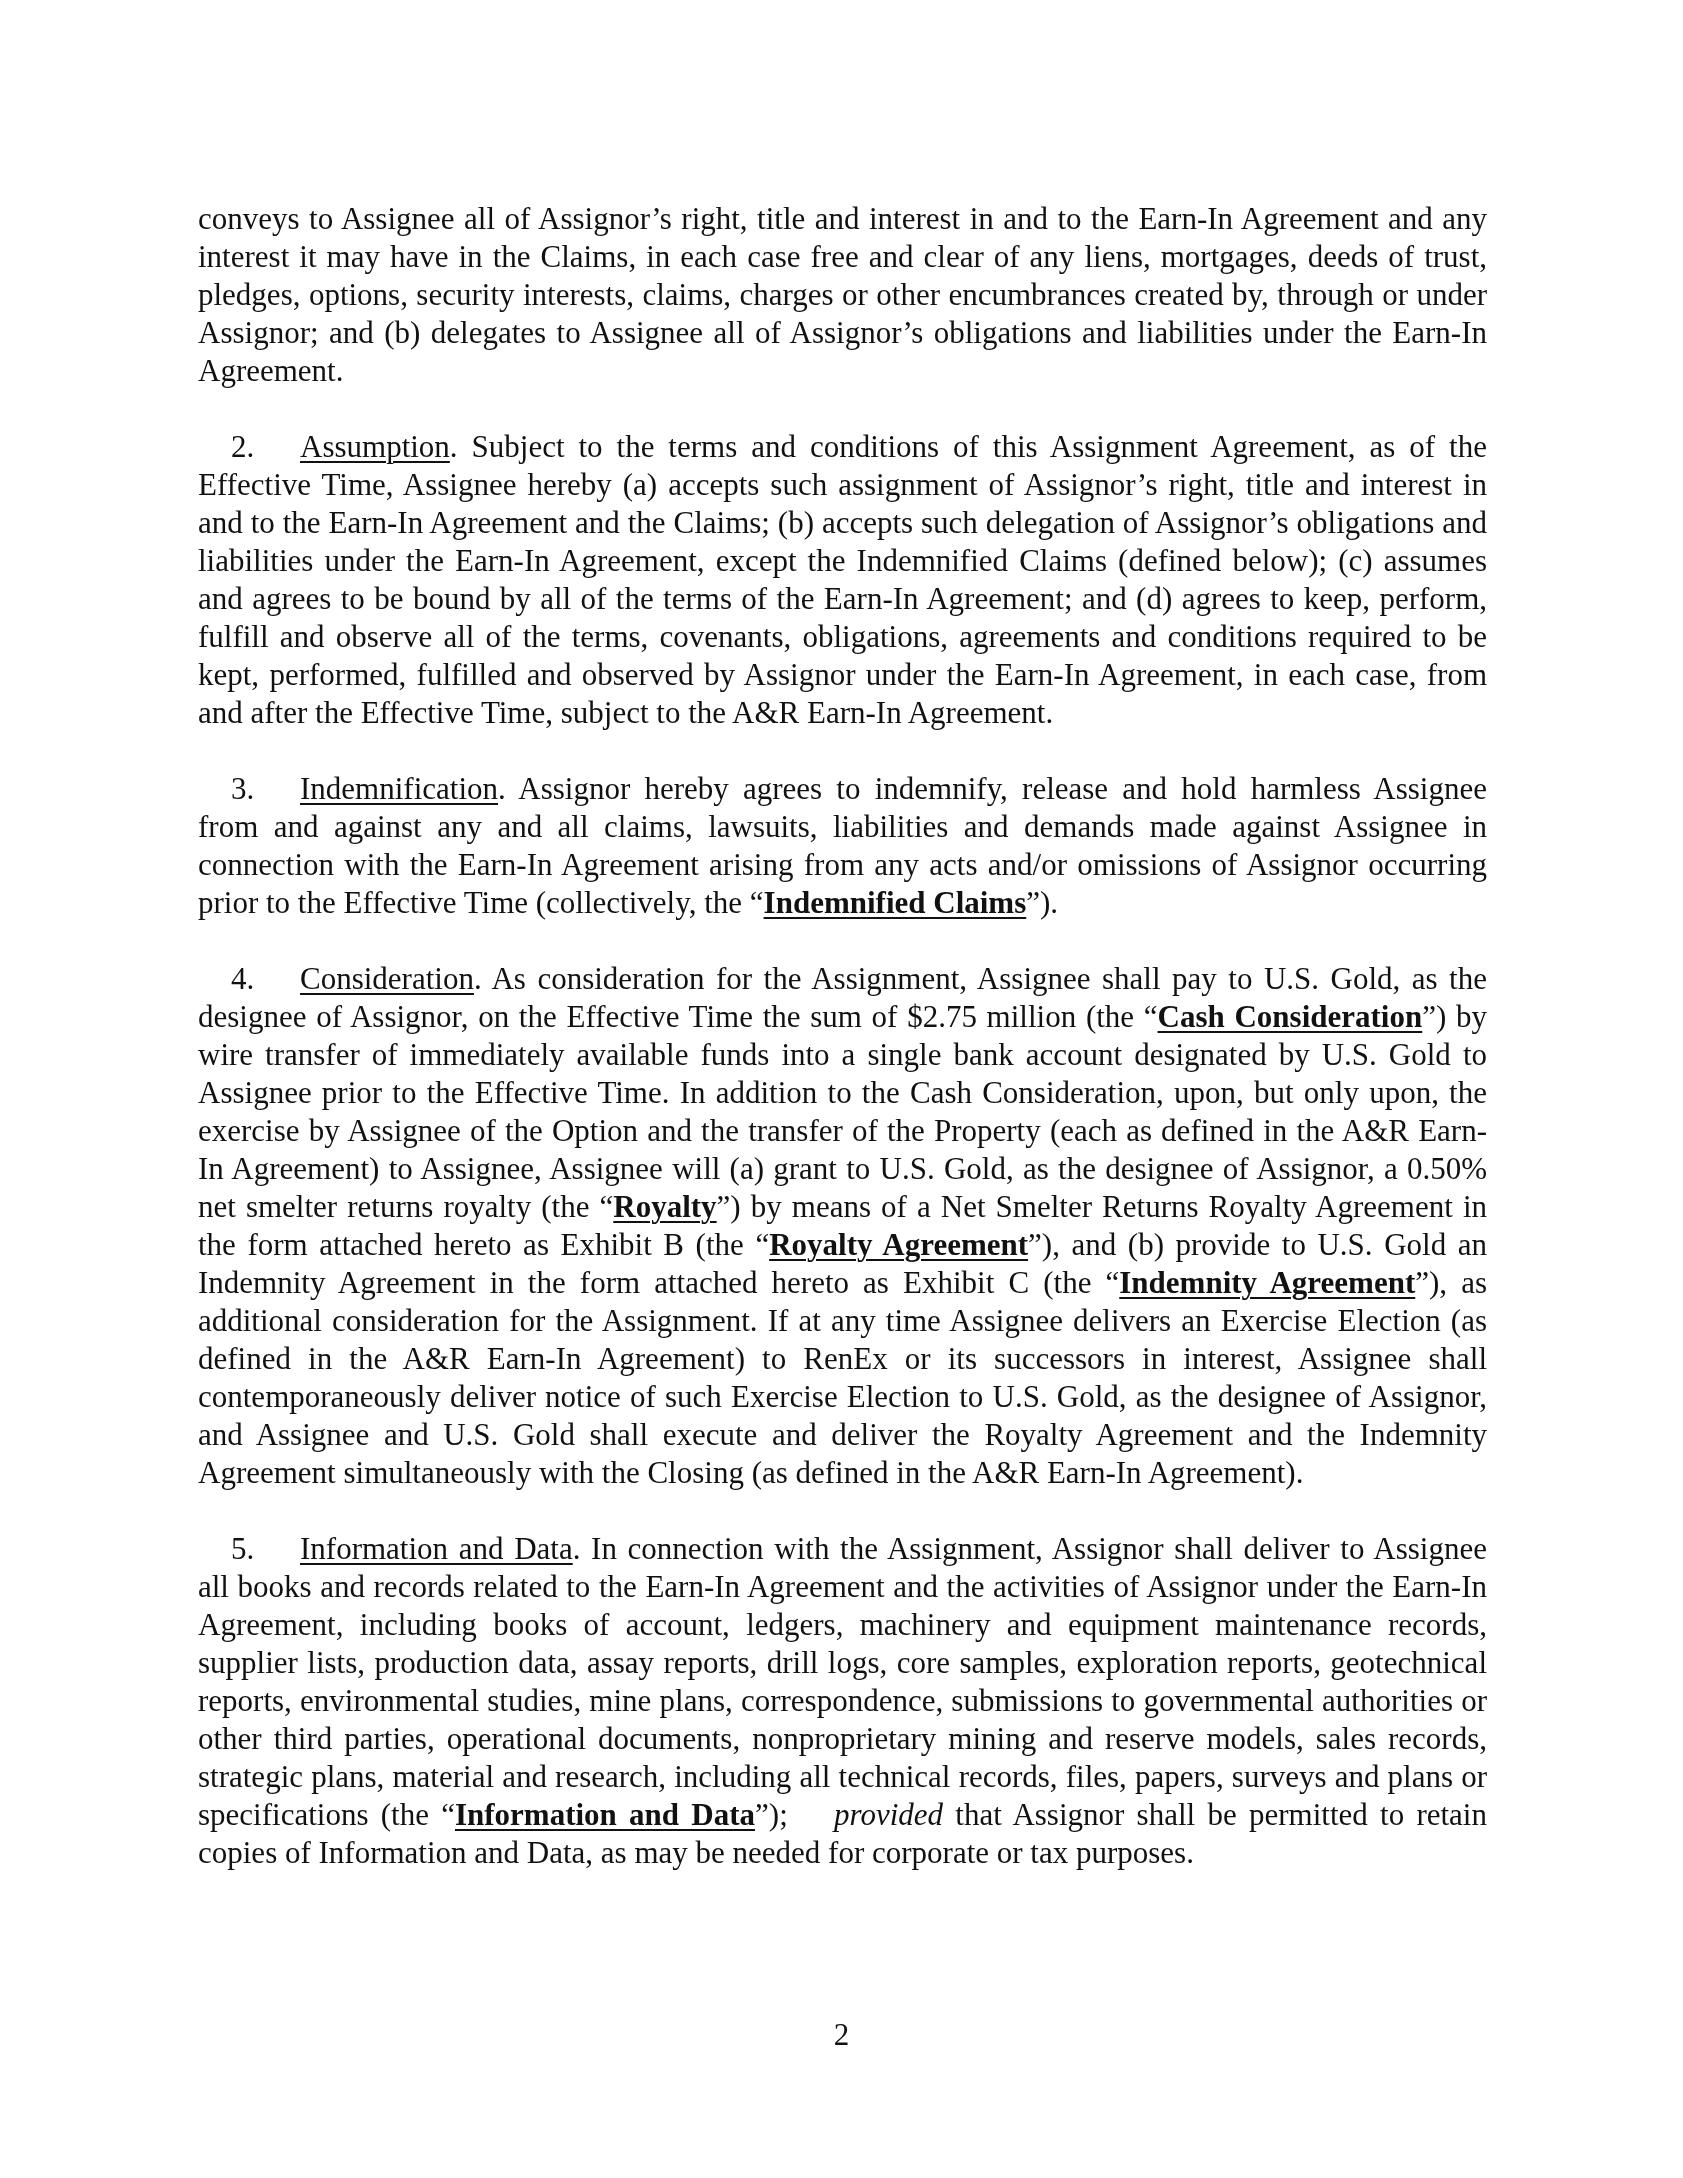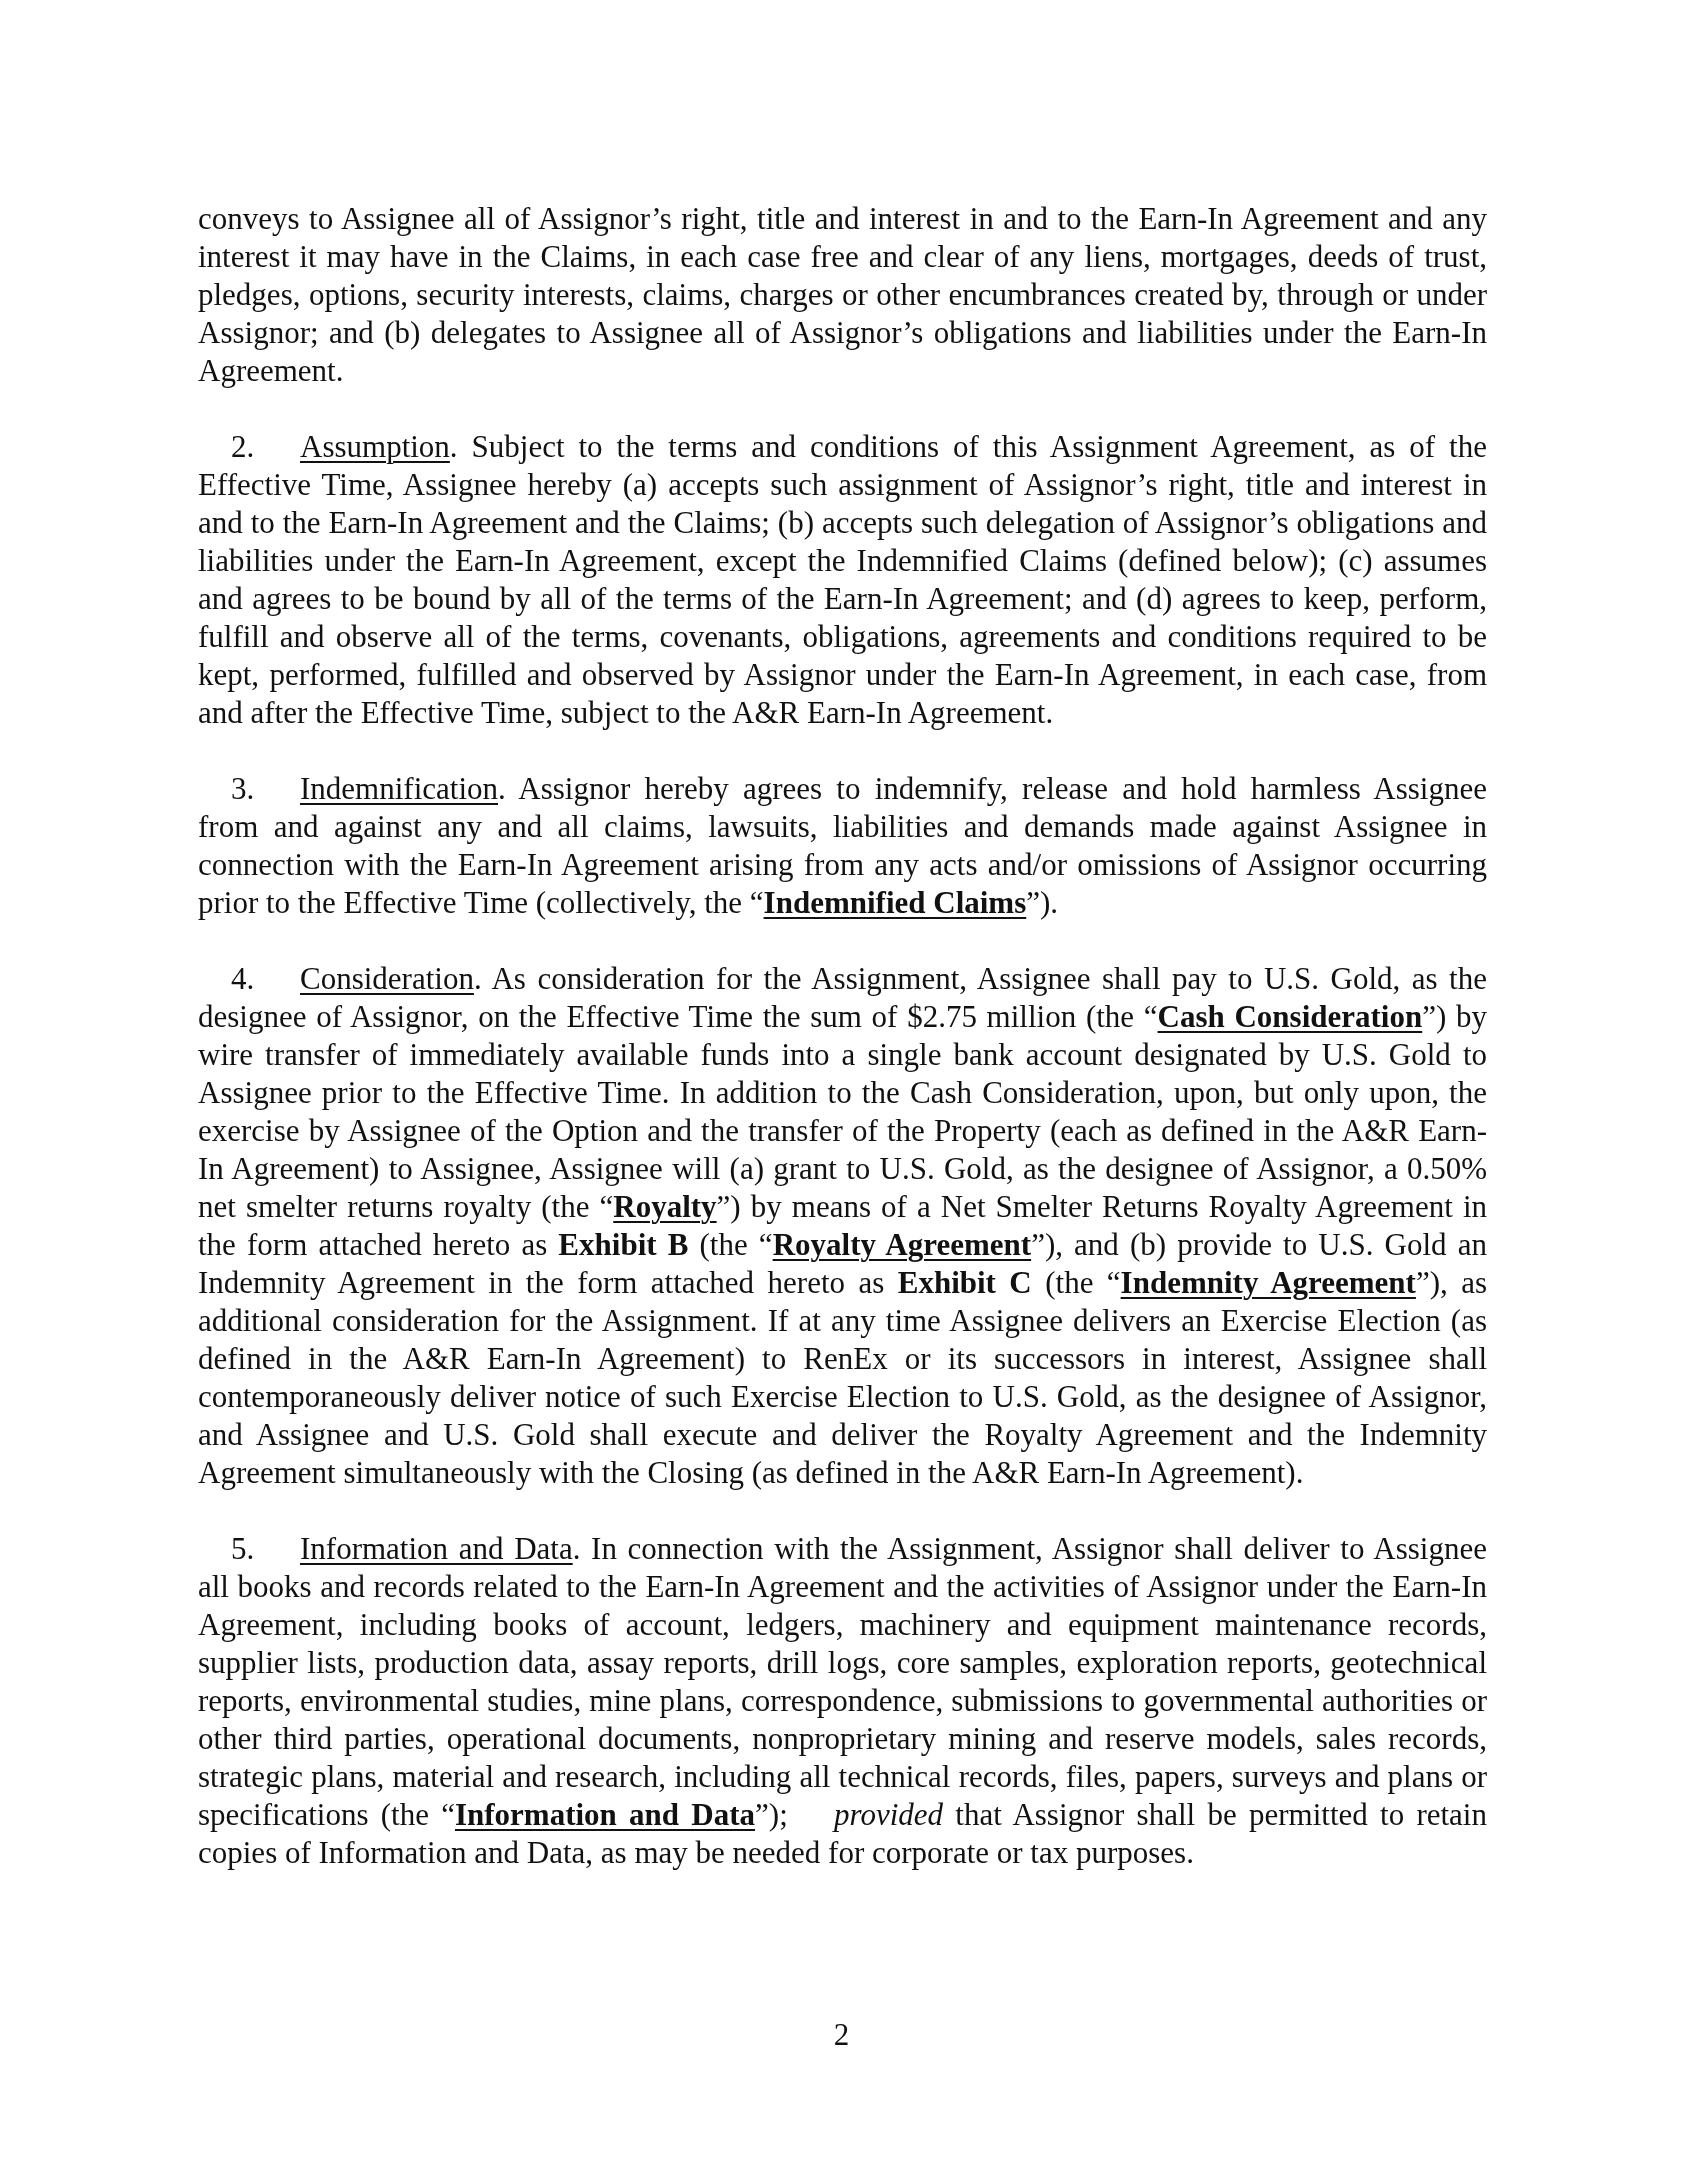--- a/index.html
+++ b/index.html
@@ -15,21 +15,21 @@
     color: #111111;
   }
   .para {
     margin: 0 0 38px 0;
     text-align: justify;
     text-align-last: left;
   }
   .num-text { display: inline-block; width: 69px; }
   .heading { text-decoration: underline; text-underline-offset: 4px; text-decoration-thickness: 1.5px; font-family: Liberation Serif, serif; }
   .u { text-decoration: underline; text-underline-offset: 4px; text-decoration-thickness: 1.5px; font-weight: bold; }
-  .b { font-weight: bold; }
+  .b { font-weight: normal; }
   .i { font-style: italic; margin-left: 34px; }
   .page-number {
     position: absolute;
     left: 0;
     width: 1683px;
     top: 2016px;
     text-align: center;
     font-family: "Liberation Serif", serif;
     font-size: 31px;
     line-height: 38px;

